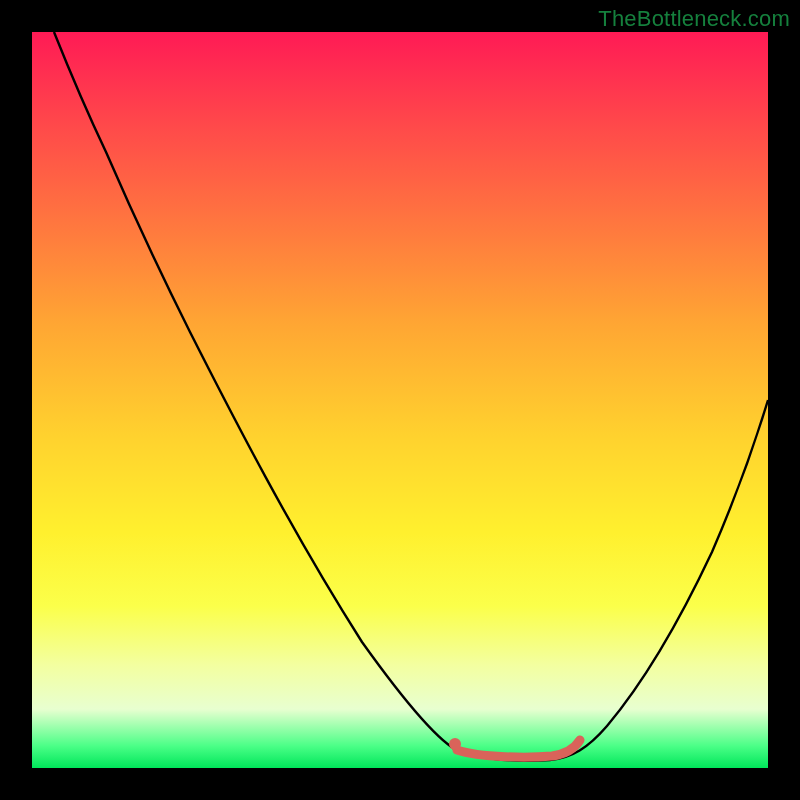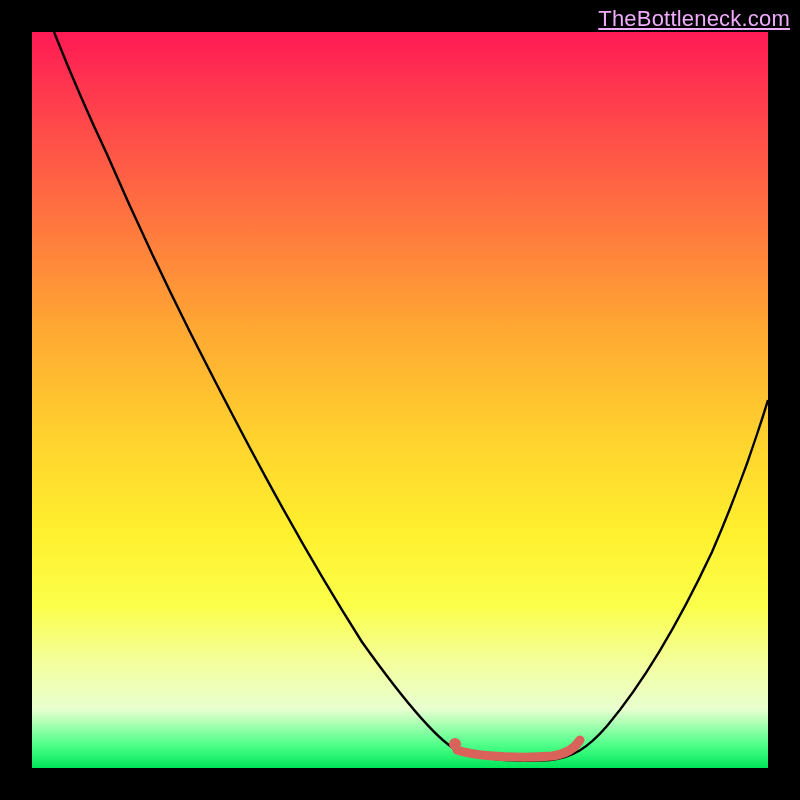--- a/index.html
+++ b/index.html
@@ -37,25 +37,24 @@
       #f3ffa0 86%,
       #e8ffd0 92%,
       #4bff87 97%,
       #00e65a 100%
     );
   }
   .watermark {
     position: absolute;
     top: 6px;
     right: 10px;
-    color: #f0abfc;
+    color: #15803d;
     font-size: 22px;
     font-weight: 500;
     letter-spacing: 0.2px;
-    text-decoration: underline;
   }
   svg.curve {
     position: absolute;
     left: 0;
     top: 0;
     width: 736px;
     height: 736px;
   }
 </style>
 </head>

